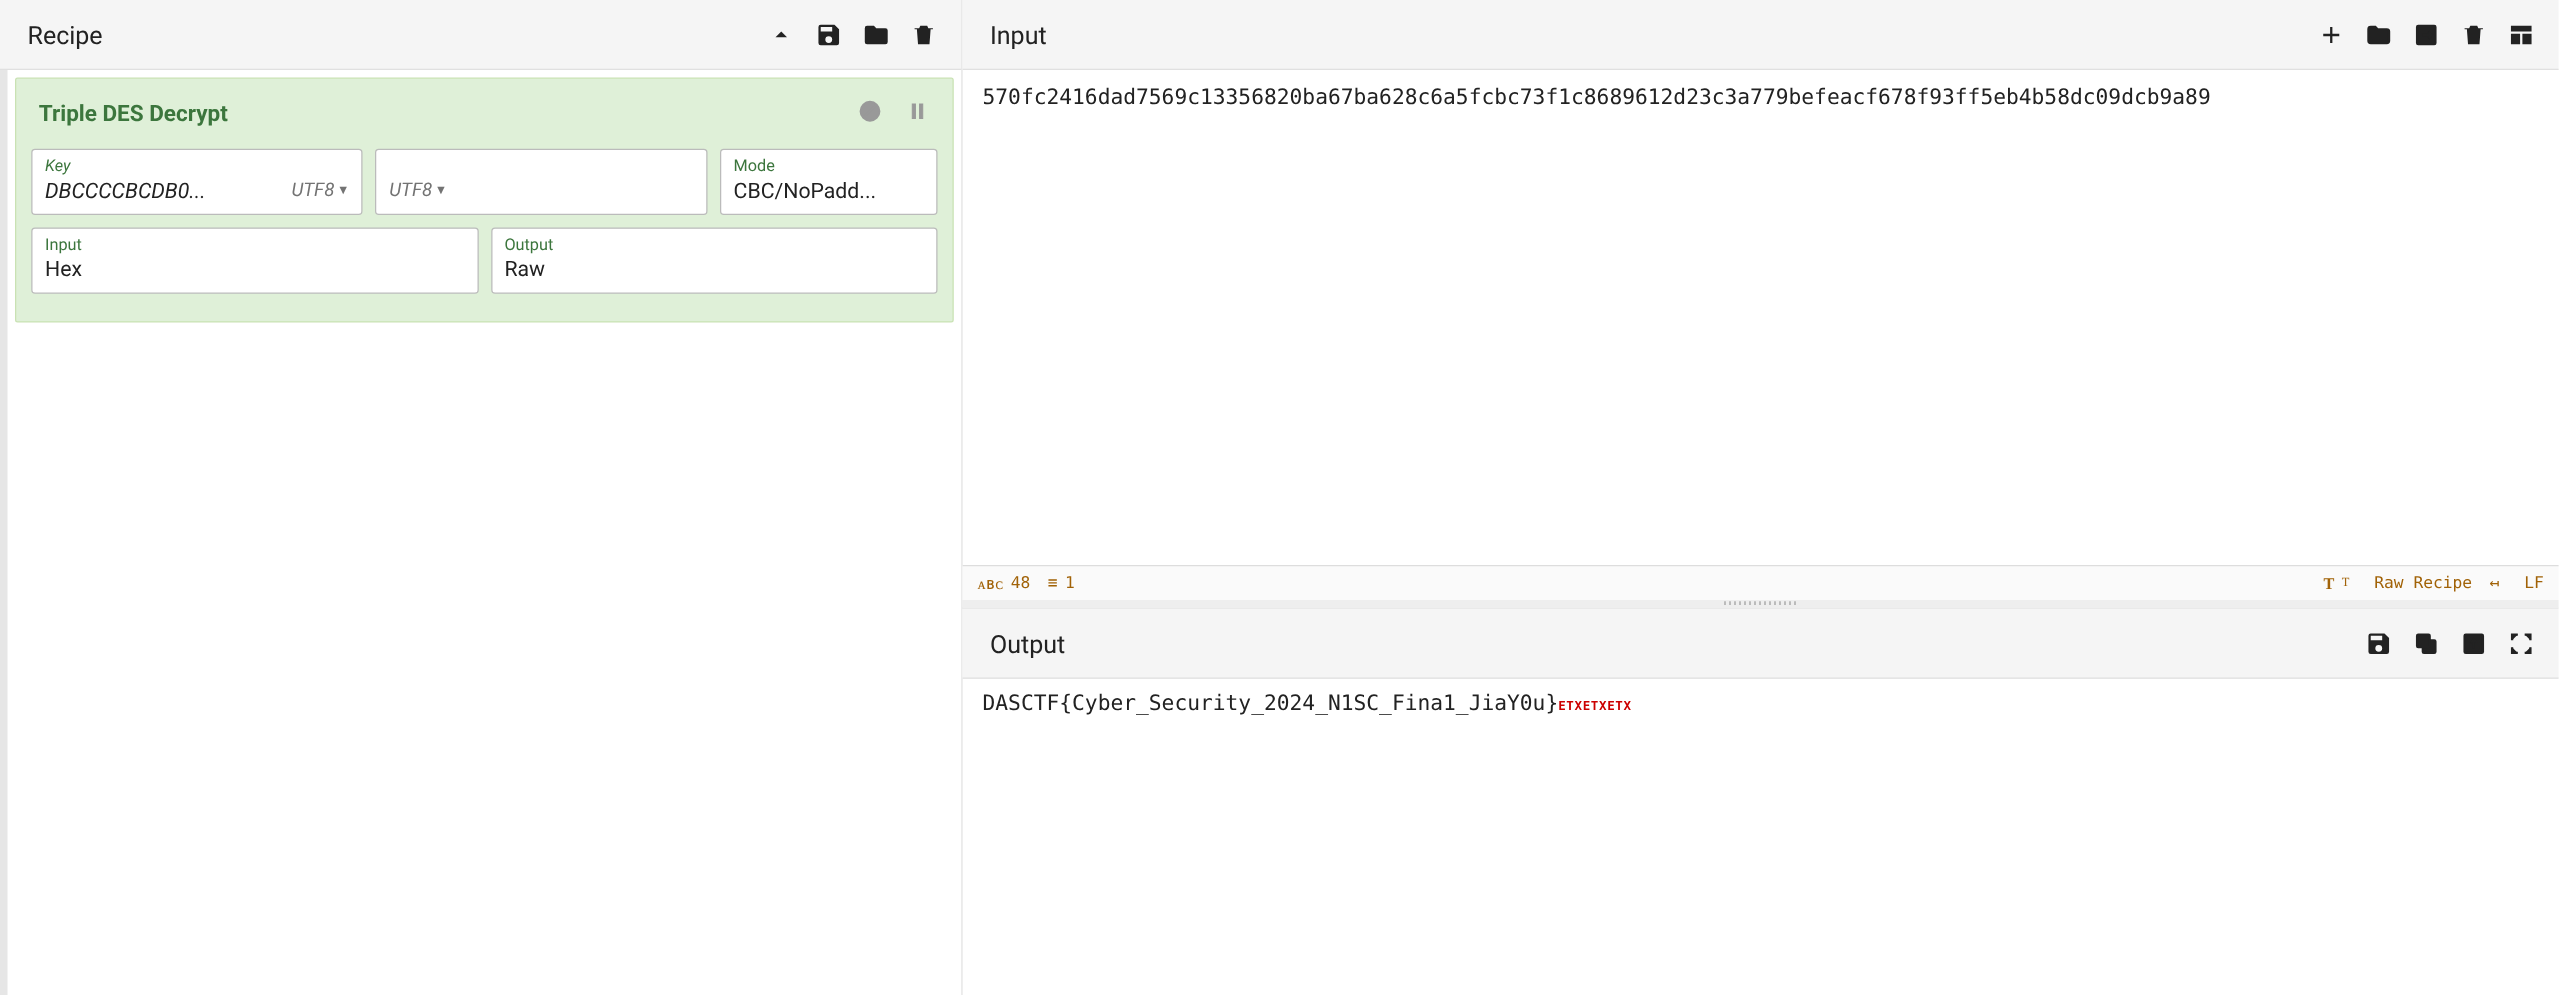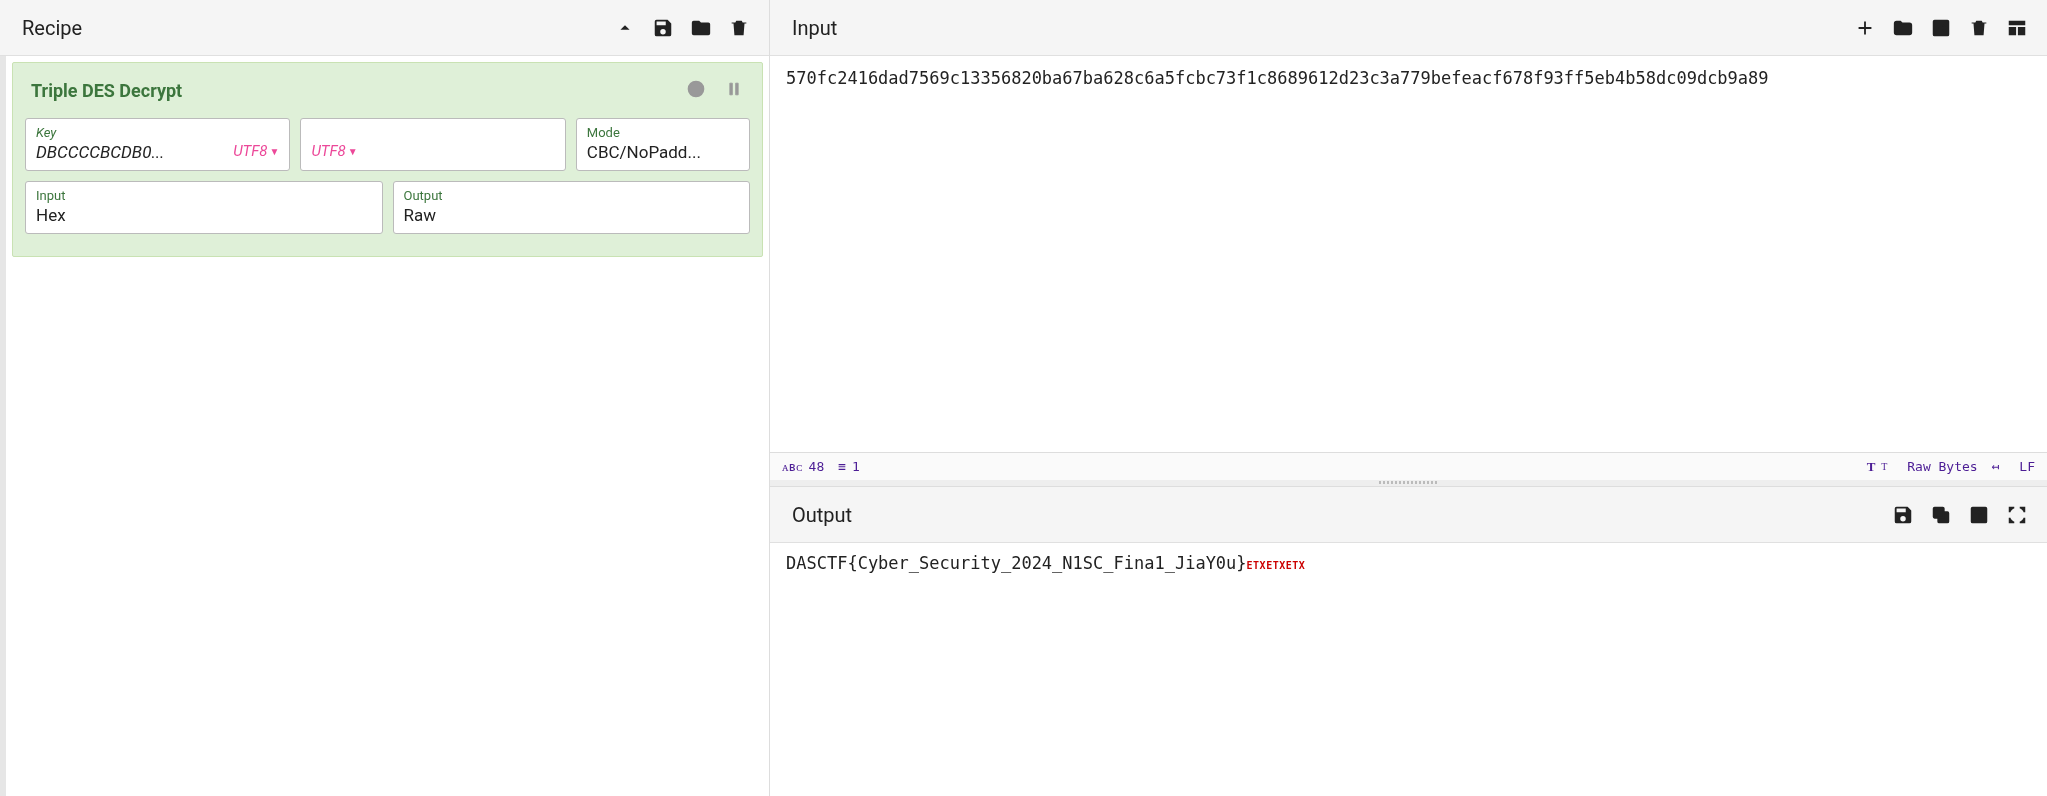--- a/index.html
+++ b/index.html
@@ -106,21 +106,21 @@
   font-size: 17px;
   color: #222;
   white-space: nowrap;
   overflow: hidden;
   text-overflow: ellipsis;
 }
 .arg-with-dd { display:flex; align-items:flex-end; gap:8px;font-style:italic; }
 .arg-with-dd .arg-main { flex:1; min-width:0; }
 .dd {
   font-size: 15px;
-  color: #ec4899;
+  color: #737373;
   padding-bottom: 2px;
   display:flex; align-items:center; gap:2px;
 }
 .caret { font-size: 10px; }
 .splitter-h { height:6px; background:#eee; cursor:row-resize; position:relative; }
 .splitter-h::after{content:"";position:absolute;left:50%;top:1px;width:60px;height:3px;transform:translateX(-50%);background:repeating-linear-gradient(90deg,#bbb 0 2px,transparent 2px 4px);}
 .input-area {
   flex: 1;
   padding: 12px 16px;
   font-family: Consolas, Monaco, monospace;
@@ -133,21 +133,21 @@
 .statusbar {
   height: 28px;
   border-top: 1px solid #ddd;
   background: #fafafa;
   display:flex;
   align-items:center;
   justify-content:space-between;
   padding: 0 12px;
   font-size: 13px;
   font-family: Consolas, Monaco, monospace;
-  color:#4c1d95;
+  color:#a16207;
 }
 .status-left, .status-right { display:flex; align-items:center; gap:14px; }
 .status-item { display:flex; align-items:center; gap:6px; }
 .output-area {
   flex:1;
   padding: 10px 16px;
   font-family: Consolas, Monaco, monospace;
   font-size: 17px;
   color:#222;
 }
@@ -274,21 +274,21 @@
         <span class="status-item">
             <span>ᴀʙᴄ</span>
             <span>48</span>
           </span>
         <span class="status-item">
             <span>≡</span>
             <span>1</span>
           </span>
       </div>
       <div class="status-right">
-        <span class="status-item"><span style="font-family:serif;font-weight:bold">T</span><span style="font-family:serif;font-size:10px">T</span>&nbsp;<span>Raw Bytes</span></span>
+        <span class="status-item"><span style="font-family:serif;font-weight:bold">T</span><span style="font-family:serif;font-size:10px">T</span>&nbsp;<span>Raw Recipe</span></span>
         <span class="status-item"><span>↤</span>&nbsp;<span>LF</span></span>
       </div>
     </div>
   </div>
   <div class="splitter-h"></div>
 
   <div class="output-panel">
     <div class="panel-header">
       <div class="panel-title">Output</div>
       <div class="header-icons">

